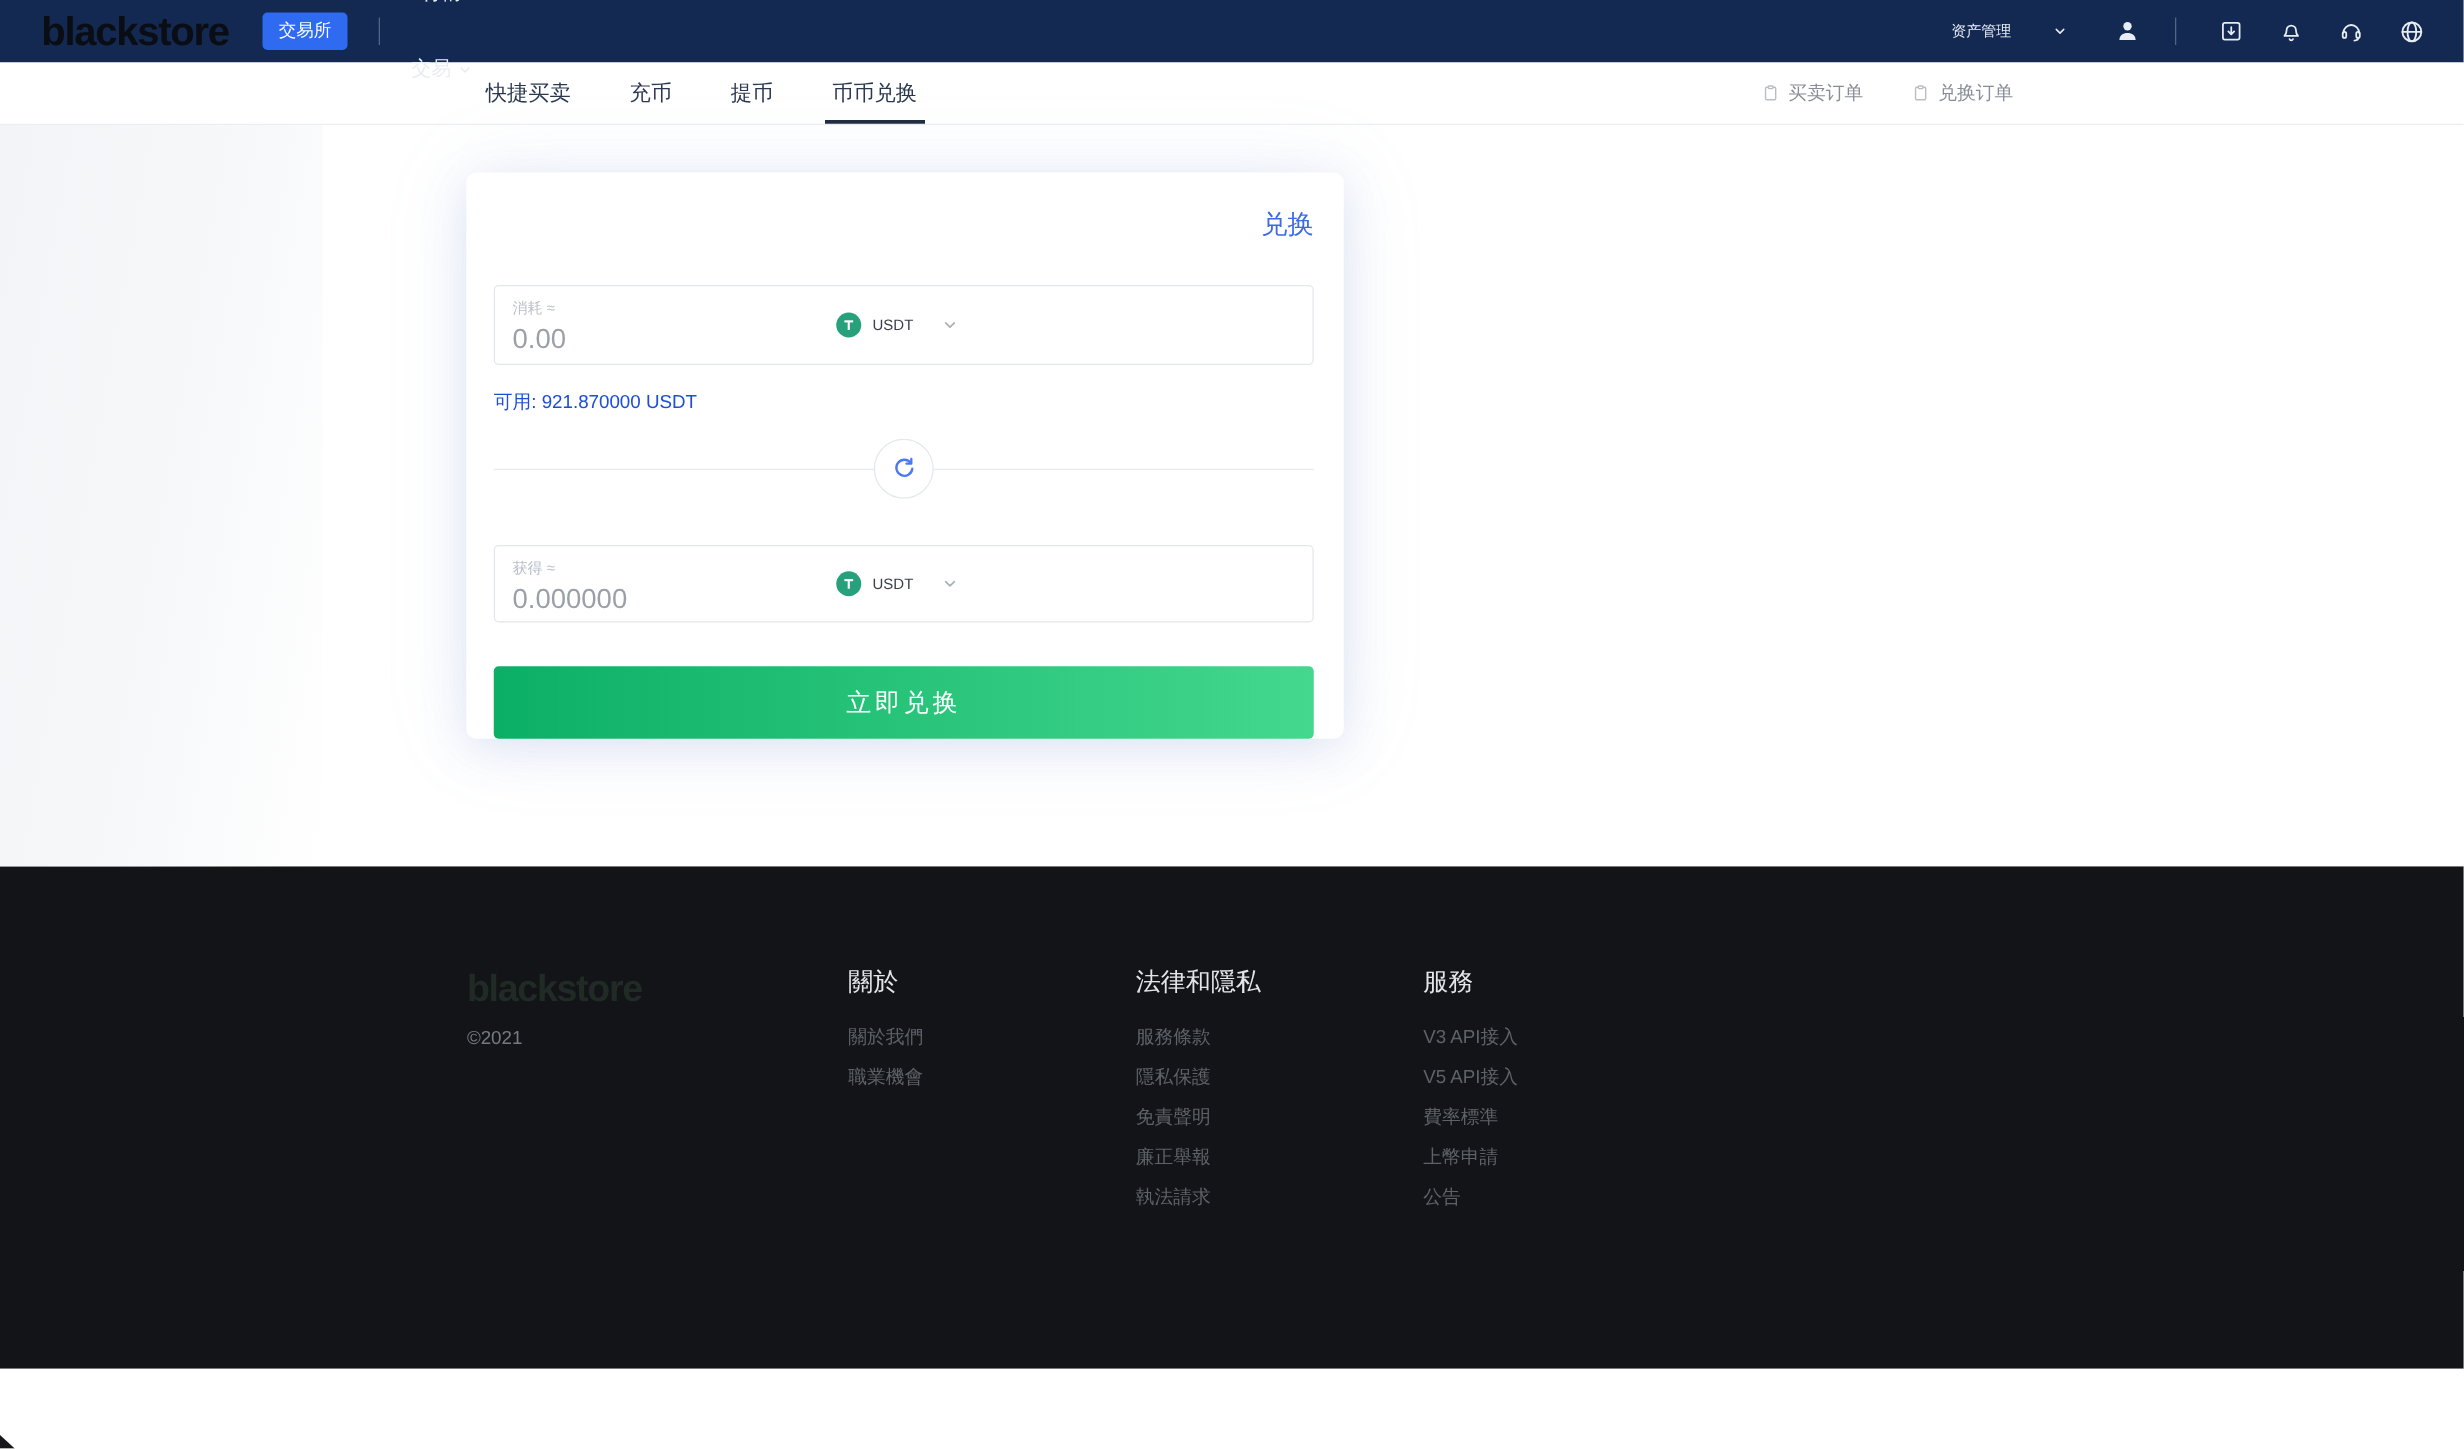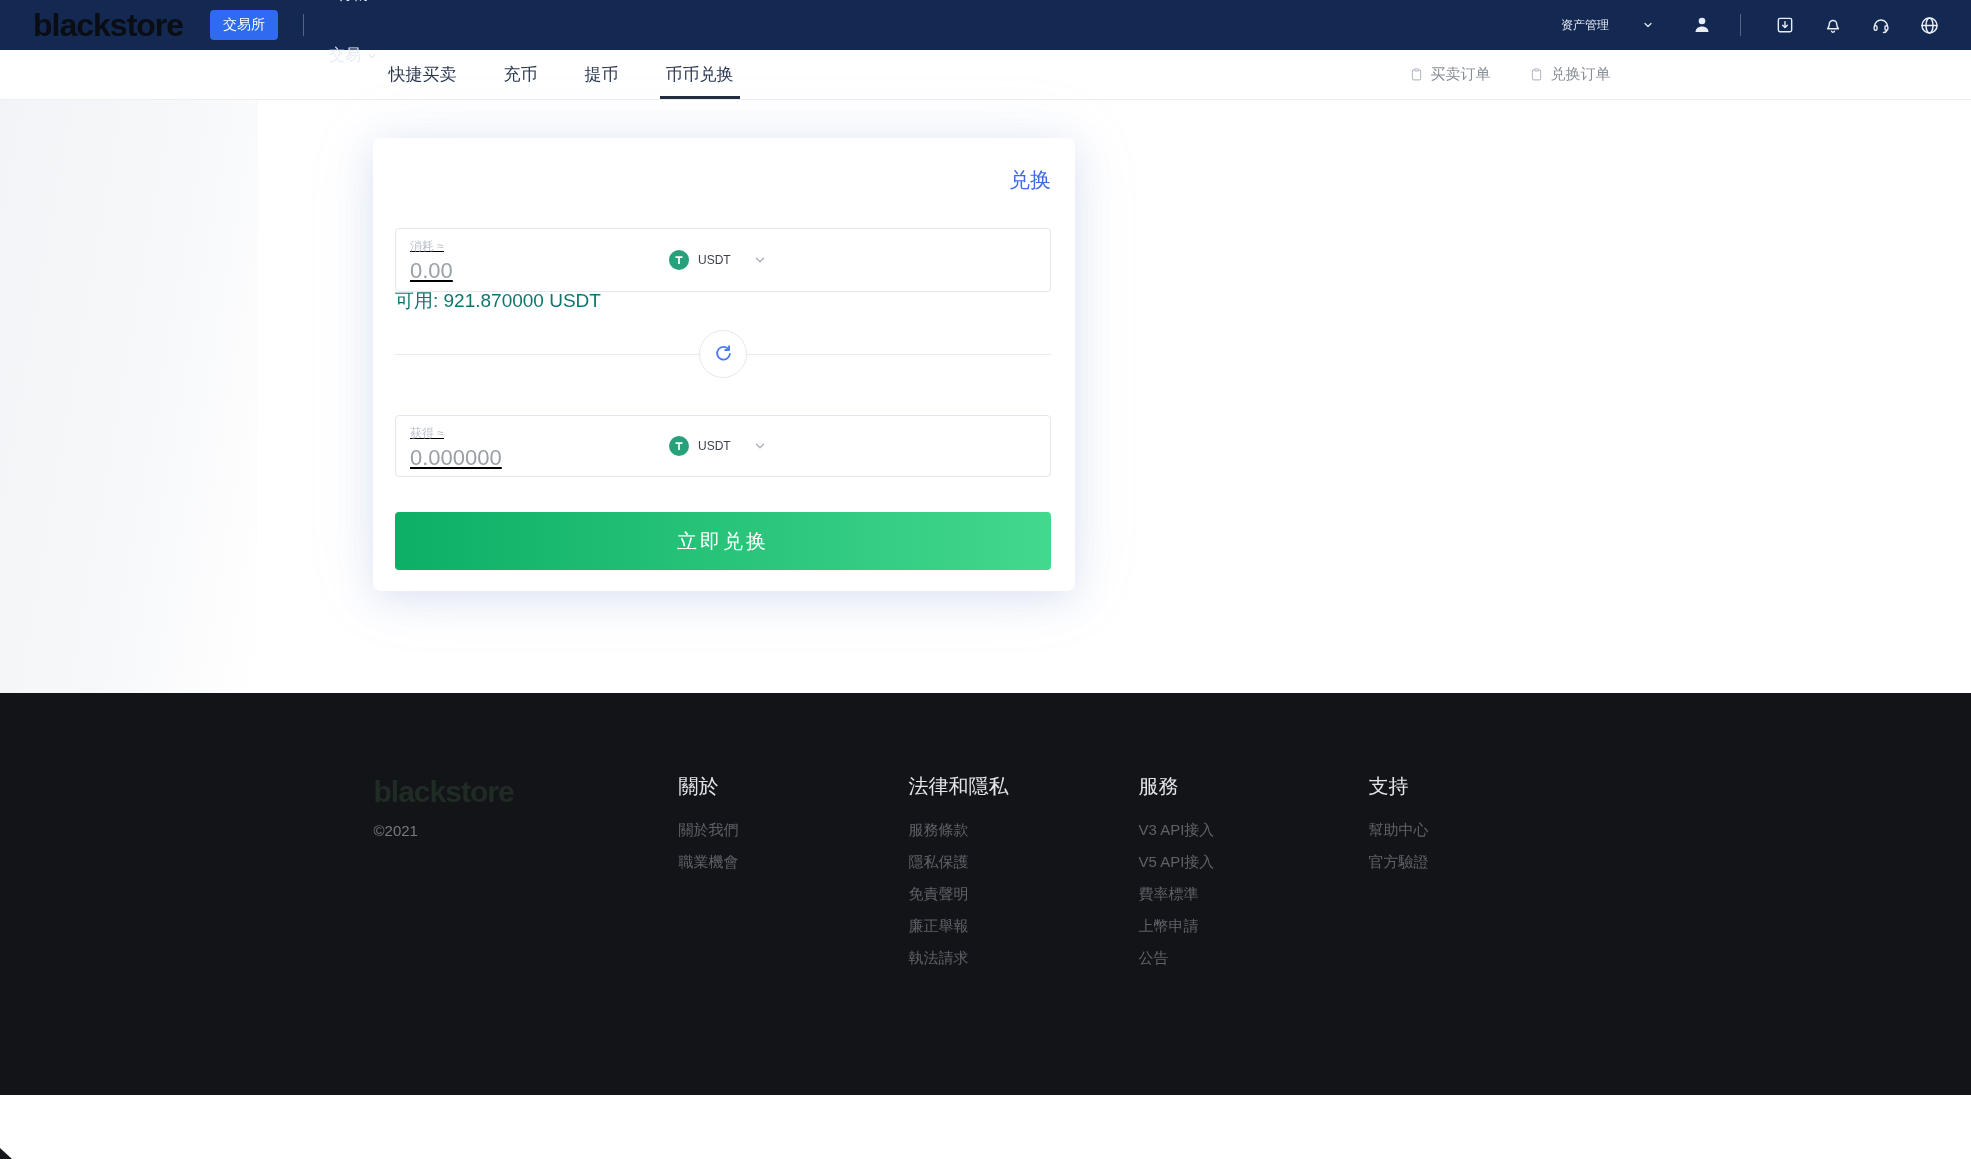--- a/index.html
+++ b/index.html
@@ -40,34 +40,34 @@
 
   
   .main { position:relative; height:593px; background:#fff; }
   .left-band { position:absolute; left:0; top:0; width:258px; height:100%;
                background:linear-gradient(100deg,#f2f4f7 0%,#f7f8fa 55%,rgba(255,255,255,0) 100%); }
   .card { position:absolute; left:373px; top:38px; width:702px; height:453px;
           background:#fff; border-radius:8px; padding:30px 24px 0 22px;
           box-shadow:0 8px 36px rgba(104,134,196,.18), 0 0 70px rgba(150,175,230,.12); }
   .card-title { font-size:21px; font-weight:400; color:#3d6be4; line-height:24px;text-align:right; }
   .field { position:relative; margin-top:36px; height:64px; border:1px solid #e3e6ec;
-           border-radius:4px; padding:9px 14px;text-decoration:underline; }
+           border-radius:4px; padding:9px 14px; }
   .field.second { margin-top:16px; height:62px; }
   .field label { display:block; font-size:12px; color:#b9bfca; }
   .field input { display:block; border:none; outline:none; background:transparent;
                  font-size:22px; color:#8f949d; width:230px; margin-top:3px;
                  font-family:inherit; }
   .field input::placeholder { color:#9aa0a8; opacity:1; }
   .currency-select { position:absolute; left:273px; top:50%; transform:translateY(-50%);
                      display:flex; align-items:center; cursor:pointer; }
   .token-icon { width:20px; height:20px; border-radius:50%; background:#26a17b;
                 display:inline-flex; align-items:center; justify-content:center; }
   .currency-name { font-size:12px; color:#3b414b; margin-left:9px; }
   .currency-select .chev { margin-left:22px; color:#a7aeb8; }
-  .available { margin-top:0; font-size:19px; color:#0f766e; line-height:17px; }
+  .available { margin-top:21px; font-size:15px; color:#1d4ed8; line-height:17px; }
   .swap-row { position:relative; height:90px; }
   .swap-line { position:absolute; left:0; right:0; top:50%; border-top:1px solid #e8eaef; }
   .swap-btn { position:absolute; left:50%; top:50%; transform:translate(-50%,-50%);
               width:48px; height:48px; border-radius:50%; background:#fff;
               border:1px solid #e4e8ee; color:#4b79f2; display:flex; align-items:center;
               justify-content:center; cursor:pointer; }
   .submit-btn { display:block; width:100%; height:58px; margin-top:35px; border:none;
                 border-radius:4px; background:linear-gradient(to right,#0caf66,#43d88d);
                 color:#fff; font-size:20px; letter-spacing:3px; cursor:pointer;
                 font-family:inherit; }
@@ -285,27 +285,20 @@
       <div class="f-col">
         <h3>服務</h3>
         <ul>
           <li>V3 API接入</li>
           <li>V5 API接入</li>
           <li>費率標準</li>
           <li>上幣申請</li>
           <li>公告</li>
         </ul>
       </div>
-      <div class="f-col">
-        <h3>支持</h3>
-        <ul>
-          <li>幫助中心</li>
-          <li>官方驗證</li>
-        </ul>
-      </div>
     </div>
     <div class="friend-links">
       <span class="fl-label">友情链接:</span>
       <a>比特幣價格</a>
       <a>限價委託單</a>
       <a>什麼是區塊鏈</a>
       <a>數字貨幣新聞</a>
       <a>期權交易</a>
       <a>以太坊價格</a>
       <a>合約交易</a>

